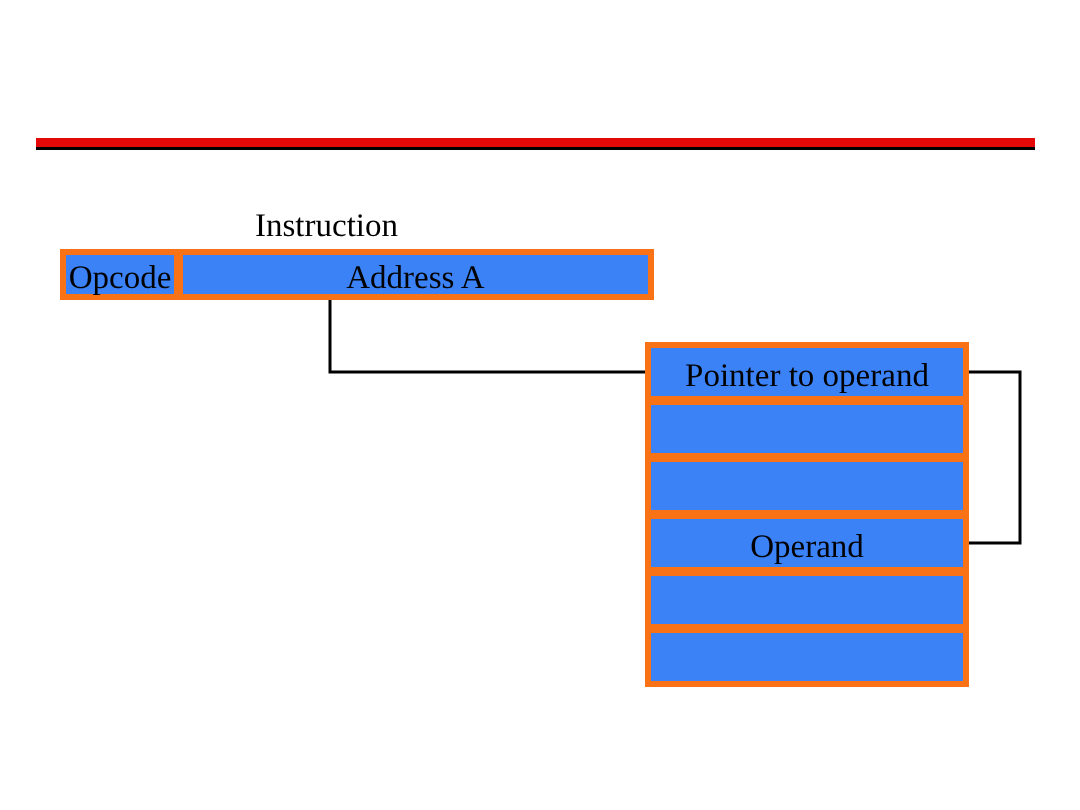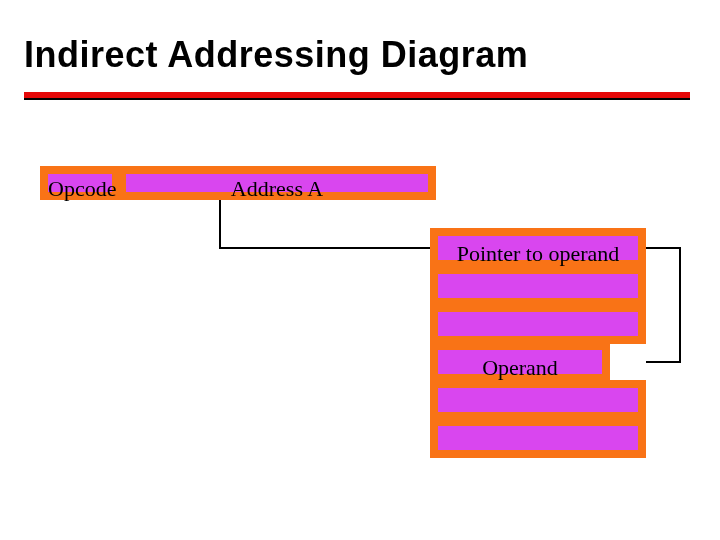--- a/index.html
+++ b/index.html
@@ -41,58 +41,58 @@
     width: 666px;
     height: 2px;
     background: #000;
   }
   .label {
     position: absolute;
     font-size: 22px;
   }
   .box {
     position: absolute;
-    border: 8px solid #f97316;
-    background: #d946ef;
+    border: 4px solid #f97316;
+    background: #3b82f6;
     box-sizing: border-box;
   }
   svg.lines {
     position: absolute;
     left: 0;
     top: 0;
     width: 720px;
     height: 540px;
     pointer-events: none;
   }
 </style>
 </head>
 <body>
 
 <div class="slide">
 
-  <div class="title">Indirect Addressing Diagram</div>
   <div class="rule-red"></div>
   <div class="rule-black"></div>
 
+  <div class="label" style="left:170px; top:137px;">Instruction</div>
 
   <div class="box" style="left:40px; top:166px; width:80px; height:34px; text-align:center;">
     <span style="font-size:22px; line-height:30px;">Opcode</span>
   </div>
 
   <div class="box" style="left:118px; top:166px; width:318px; height:34px; text-align:center;">
     <span style="font-size:22px; line-height:30px;">Address A</span>
   </div>
 
 
   <div class="box" style="left:430px; top:228px; width:216px; height:40px; text-align:center;">
     <span style="font-size:22px; line-height:36px;">Pointer to operand</span>
   </div>
   <div class="box" style="left:430px; top:266px; width:216px; height:40px;"></div>
   <div class="box" style="left:430px; top:304px; width:216px; height:40px;"></div>
-  <div class="box" style="left:430px; top:342px; width:180px; height:40px; text-align:center;">
+  <div class="box" style="left:430px; top:342px; width:216px; height:40px; text-align:center;">
     <span style="font-size:22px; line-height:36px;">Operand</span>
   </div>
   <div class="box" style="left:430px; top:380px; width:216px; height:40px;"></div>
   <div class="box" style="left:430px; top:418px; width:216px; height:40px;"></div>
 
   <svg class="lines" viewBox="0 0 720 540">
 
     <path d="M 220 200 L 220 248 L 430 248" stroke="#000" stroke-width="2" fill="none"></path>
 
     <path d="M 646 248 L 680 248 L 680 362 L 646 362" stroke="#000" stroke-width="2" fill="none"></path>

